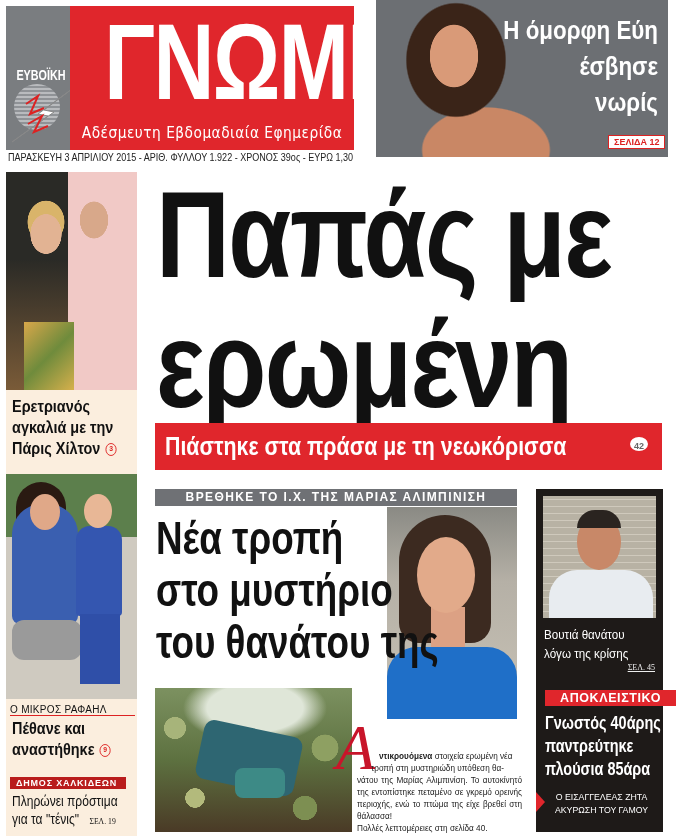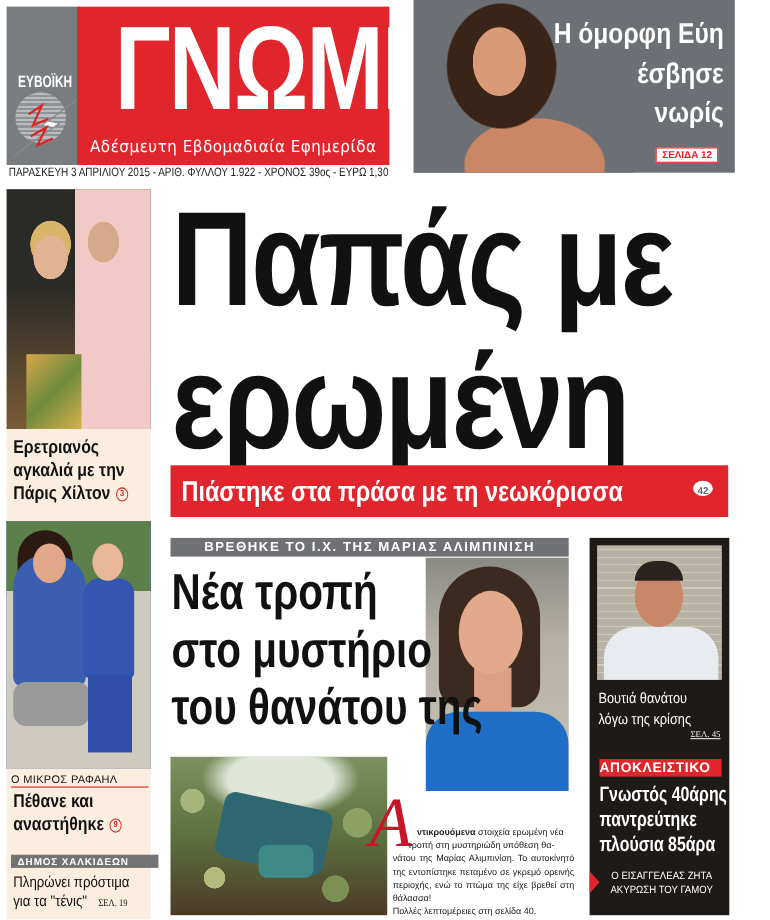--- a/index.html
+++ b/index.html
@@ -15,21 +15,21 @@
   .mast-bolt { position: absolute; left: 8px; top: 84px; width: 70px; height: 60px; }
   .mast-red { position: absolute; left: 70px; top: 6px; width: 284px; height: 144px; background: #e0262c; }
   .mast-title { position: absolute; left: 4px; top: 0px; width: 276px; text-align: center; color: #fff;
     font: bold 108px/112px "Liberation Sans", sans-serif; transform: scaleX(0.78); transform-origin: center; letter-spacing: -2px; }
   .mast-sub { position: absolute; left: 0; top: 118px; width: 284px; text-align: center; color: #fff;
     font: 15px "DejaVu Sans", sans-serif; transform: scaleX(0.92); letter-spacing: 0.5px; }
   .dateline { position: absolute; left: 8px; top: 151px; width: 360px; font: 11px "Liberation Sans", sans-serif;
     color: #222; white-space: nowrap; transform: scaleX(0.82); transform-origin: left; }
 
   
-  .teaser { position: absolute; left: 376px; top: 0; width: 292px; height: 157px; background: #6c6f73; overflow: hidden; }
+  .teaser { position: absolute; left: 376px; top: 0; width: 292px; height: 157px; background: #6c6f73; overflow: hidden; padding-left: 12px; }
   .teaser .photo { position: absolute; left: 0; top: 0; width: 200px; height: 157px;
     background: radial-gradient(ellipse 34px 44px at 78px 56px, #d99a78 0 70%, transparent 72%),
                 radial-gradient(ellipse 70px 80px at 80px 60px, #3a2418 0 70%, transparent 72%),
                 radial-gradient(ellipse 90px 60px at 110px 150px, #c98765 0 70%, transparent 72%),
                 linear-gradient(180deg, #6c6f73 0%, #6c6f73 100%); }
   .teaser .headline { position: absolute; right: 10px; top: 12px; width: 200px; text-align: right; color: #fff;
     font: bold 26px/36px "Liberation Sans", sans-serif; transform: scaleX(0.86); transform-origin: right; }
   .red-tag { display: inline-block; background: #fff; color: #d22; border: 1px solid #d22;
     font: bold 9px "Liberation Sans", sans-serif; padding: 1px 5px; }
 
@@ -62,21 +62,21 @@
   .photo-rafail .hair { position: absolute; left: 10px; top: 8px; width: 50px; height: 110px; background: #2a1a12; border-radius: 26px 26px 10px 10px; }
   .photo-rafail .face1 { position: absolute; left: 24px; top: 20px; width: 30px; height: 36px; background: #e0a888; border-radius: 50%; }
   .photo-rafail .legs1 { position: absolute; left: 6px; top: 146px; width: 70px; height: 40px; background: #9a9a9a; border-radius: 12px; }
   .photo-rafail .boy { position: absolute; left: 70px; top: 52px; width: 46px; height: 90px; background: #3456b0; border-radius: 14px 14px 4px 4px; }
   .photo-rafail .boylegs { position: absolute; left: 74px; top: 140px; width: 40px; height: 70px; background: #2f4fa8; }
   .photo-rafail .face2 { position: absolute; left: 78px; top: 20px; width: 28px; height: 34px; background: #e8b796; border-radius: 50%; }
   .rafail-kicker { position: absolute; left: 4px; top: 532px; width: 125px; font: 10px "Liberation Sans", sans-serif;
     color: #111; border-bottom: 1px solid #d22; padding-bottom: 0; letter-spacing: 0.3px; }
   .rafail-head { position: absolute; left: 6px; top: 546px; width: 125px; font: bold 17px/21px "Liberation Sans", sans-serif;
     transform: scaleX(0.85); transform-origin: left; }
-  .dimos-kicker { position: absolute; left: 4px; top: 605px; width: 134px; background: #737373; color: #fff;
+  .dimos-kicker { position: absolute; left: 4px; top: 605px; width: 116px; background: #b91c1c; color: #fff;
     font: bold 9px/12px "Liberation Sans", sans-serif; padding: 0 6px; letter-spacing: 0.8px; }
   .dimos-head { position: absolute; left: 6px; top: 620px; width: 125px; font: 14px/18px "Liberation Sans", sans-serif;
     transform: scaleX(0.86); transform-origin: left; }
   .dimos-page { font-size: 9px; margin-left: 12px; font-family: "Liberation Serif", serif; }
 
   
   .main-head { position: absolute; left: 156px; top: 170px; width: 540px; color: #111;
     font: bold 122px/130px "Liberation Sans", sans-serif; letter-spacing: -2px; transform: scaleX(0.84); transform-origin: left; white-space: nowrap; }
   .main-sub { position: absolute; left: 155px; top: 423px; width: 507px; height: 47px; background: #e0262c; color: #fff;
     font: bold 26px/47px "Liberation Sans", sans-serif; padding-left: 10px; white-space: nowrap; overflow: hidden; }
@@ -116,22 +116,22 @@
   
   .right-col { position: absolute; left: 536px; top: 489px; width: 127px; height: 343px; background: #1e1a18; }
   .man-photo { position: absolute; left: 7px; top: 7px; width: 113px; height: 122px; overflow: hidden;
     background: repeating-linear-gradient(0deg, #b8b2a4 0 6px, #cfc9bc 6px 7px), #c6bfb0; }
   .man-photo .face { position: absolute; left: 34px; top: 18px; width: 44px; height: 56px; background: #c88868; border-radius: 50%; }
   .man-photo .hair { position: absolute; left: 34px; top: 14px; width: 44px; height: 18px; background: #2a2420; border-radius: 22px 22px 0 0; }
   .man-photo .shirt { position: absolute; left: 6px; top: 74px; width: 104px; height: 60px; background: #e8ecf0; border-radius: 28px 28px 0 0; }
   .man-caption { position: absolute; left: 8px; top: 136px; width: 115px; color: #fff; font: 13.5px/19px "Liberation Sans", sans-serif;
     transform: scaleX(0.86); transform-origin: left; }
   .man-page { position: absolute; right: 8px; top: 174px; color: #eee; font: 8px "Liberation Serif", serif; text-decoration: underline; }
-  .excl-tag { position: absolute; left: 9px; top: 201px; width: 111px; height: 16px; background: #e0262c; color: #fff;
-    font: bold 12.5px/16px "Liberation Sans", sans-serif; text-align: left; letter-spacing: 0.6px; }
+  .excl-tag { position: absolute; left: 9px; top: 201px; width: 131px; height: 16px; background: #e0262c; color: #fff;
+    font: bold 12.5px/16px "Liberation Sans", sans-serif; text-align: center; letter-spacing: 0.6px; }
   .excl-head { position: absolute; left: 9px; top: 222px; width: 118px; color: #fff; font: bold 19px/23px "Liberation Sans", sans-serif;
     transform: scaleX(0.76); transform-origin: left; white-space: nowrap; }
   .excl-arrow { position: absolute; left: 0; top: 303px; width: 0; height: 0; border-top: 10px solid transparent; border-bottom: 10px solid transparent; border-left: 9px solid #e0262c; }
   .excl-sub { position: absolute; left: 14px; top: 301px; width: 112px; color: #fff; font: 9.5px/13px "Liberation Sans", sans-serif;
     text-align: center; transform: scaleX(0.92); transform-origin: left; }
   .excl-page { position: absolute; right: 8px; top: 330px; color: #eee; font: 8px "Liberation Serif", serif; margin-top: 16px; }
 </style>
 </head>
 <body>
 

